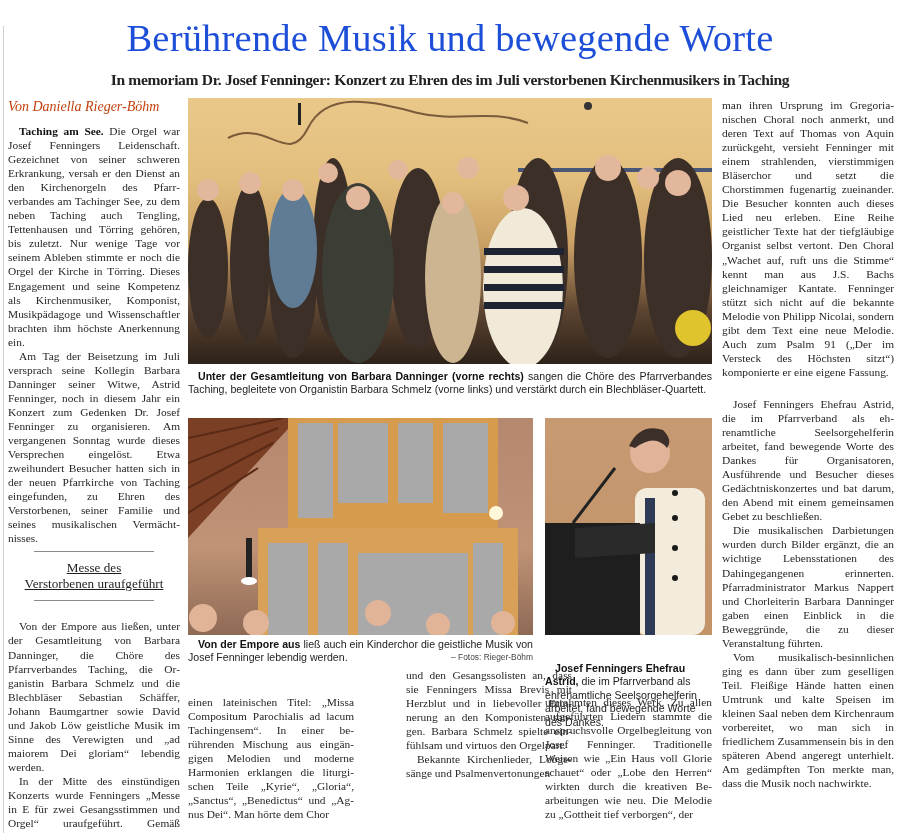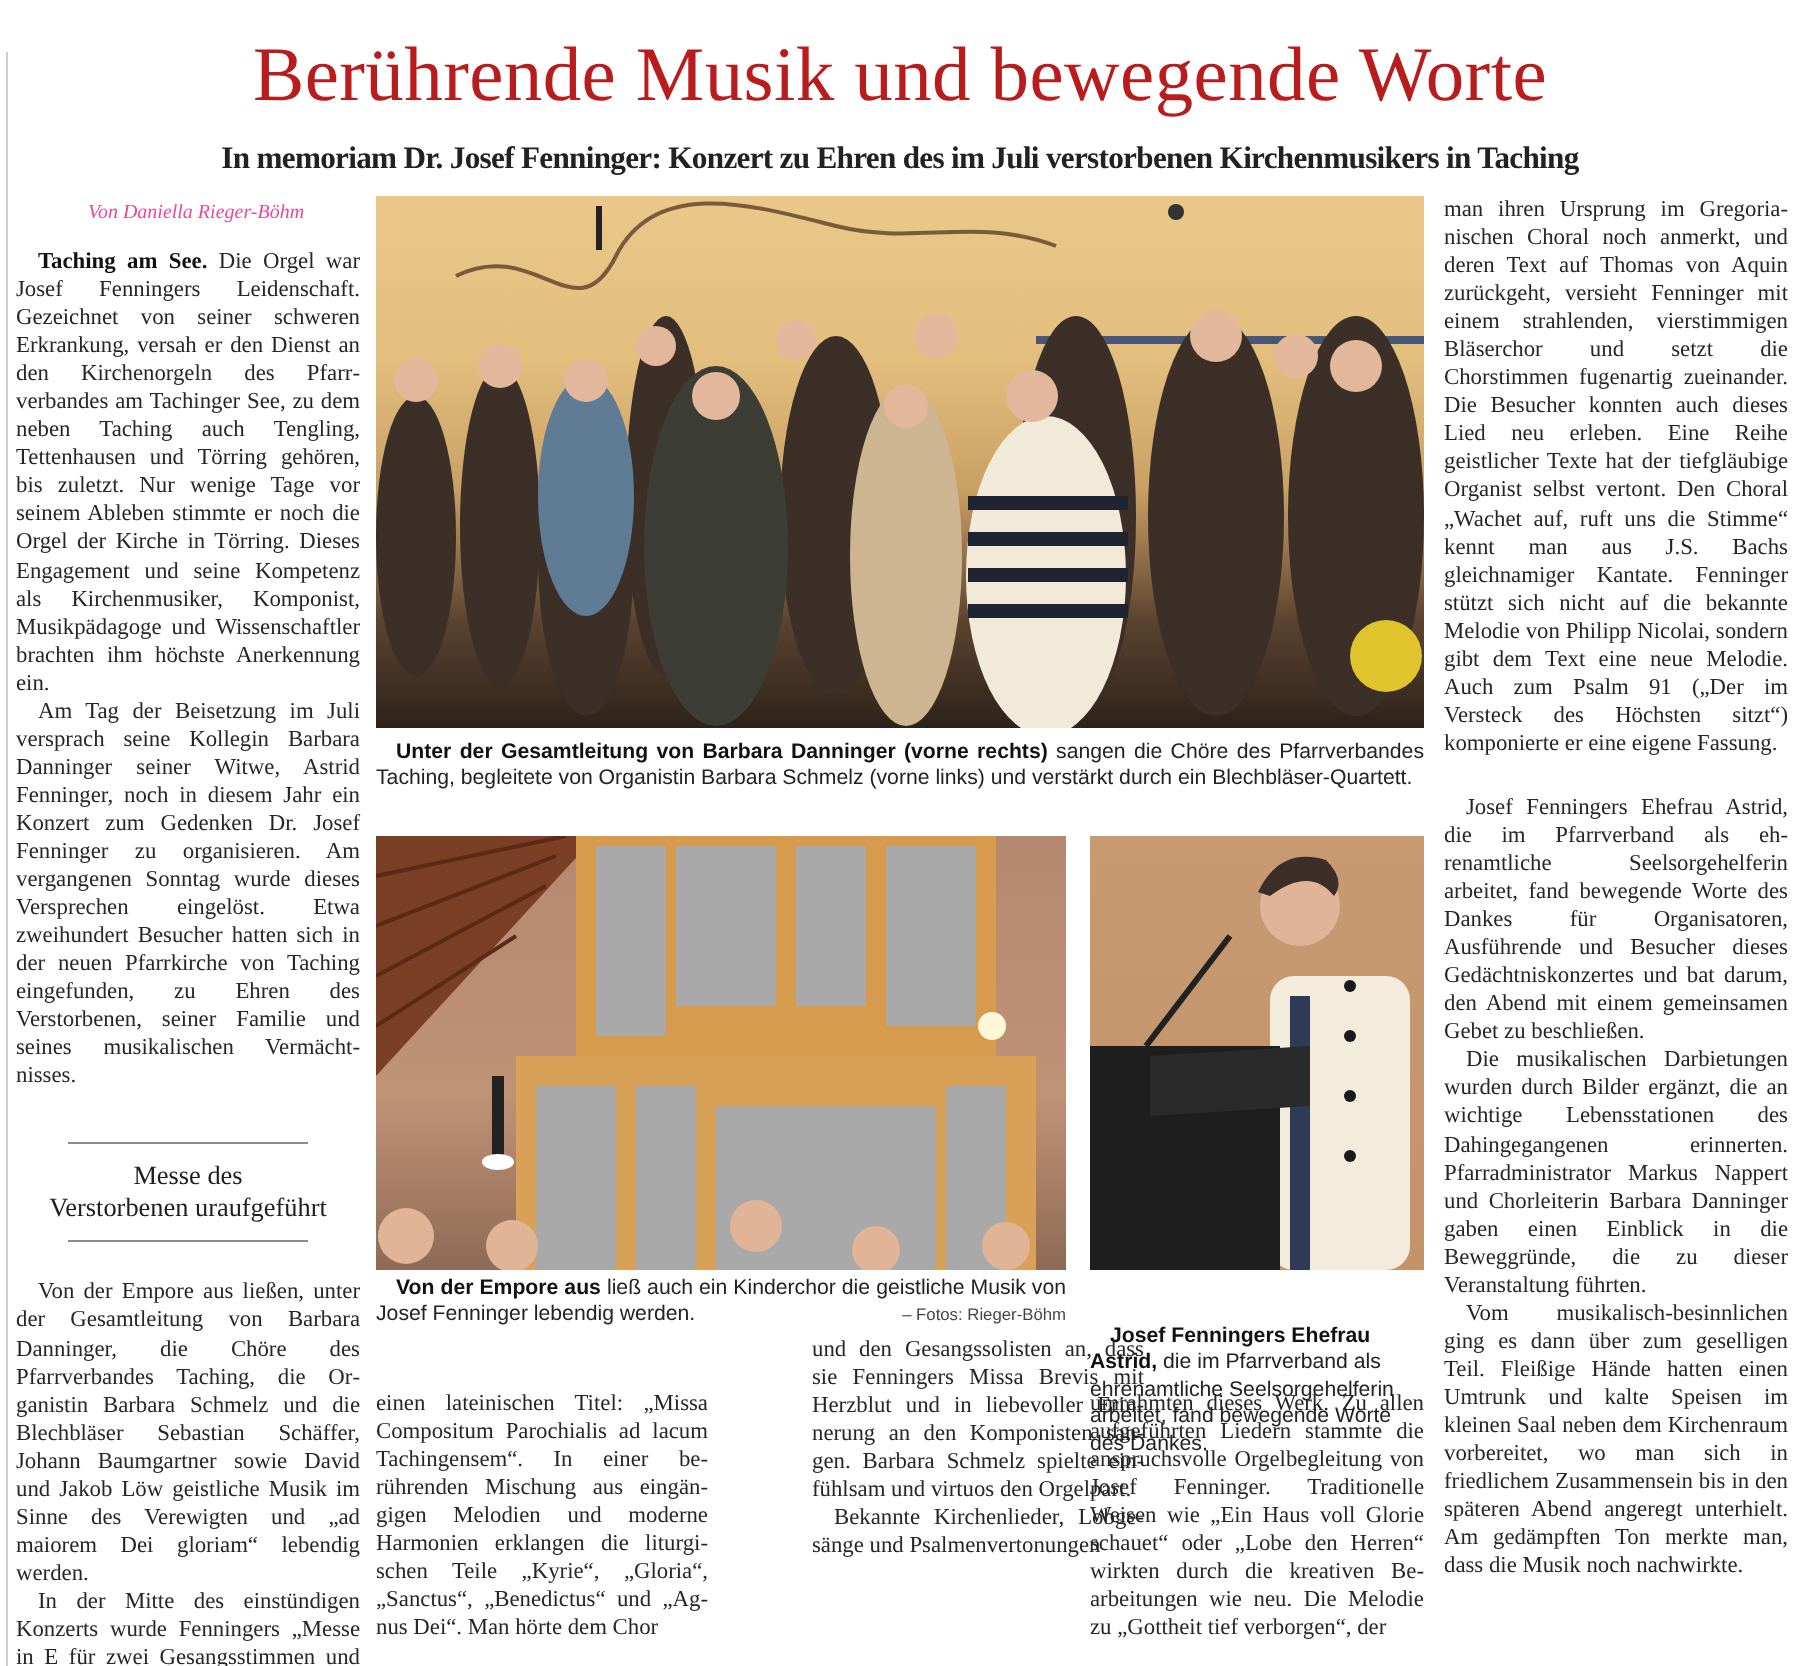--- a/index.html
+++ b/index.html
@@ -6,30 +6,30 @@
   body {
     width: 900px; height: 833px; overflow: hidden;
     background: #ffffff; color: #1b1b1b;
     font-family: "DejaVu Serif", serif;
     position: relative;
   }
   .leftrule { position: absolute; left: 3px; top: 26px; width: 1px; height: 807px; background: #cfcfcf; }
   .headline {
     position: absolute; left: 0; top: 16px; width: 900px; text-align: center;
     font-family: "Liberation Serif", serif; font-size: 38.5px; line-height: 44px;
-    color: #b91c1c; letter-spacing: 0.2px;
+    color: #1d4ed8; letter-spacing: 0.2px;
   }
   .subline {
     position: absolute; left: 0; top: 70px; width: 900px; text-align: center;
     font-family: "Liberation Serif", serif; font-size: 15.6px; line-height: 20px;
     color: #222; letter-spacing: -0.35px;
   }
   .byline {
     position: absolute; left: 8px; top: 99px; width: 180px;
-    font-family: "Liberation Serif", serif; font-style: italic; font-size: 10px; line-height: 15px; color: #ec4899; text-align: center;
+    font-family: "Liberation Serif", serif; font-style: italic; font-size: 14px; line-height: 15px; color: #c2410c;
   }
   .col {
     position: absolute;
     font-family: "Liberation Serif", serif; font-size: 11.4px; line-height: 14.05px;
     color: #262626; text-align: justify; hyphens: manual;
   }
   .col p { margin: 0; text-indent: 11px; }
   .col p.noindent { text-indent: 0; }
   .col strong { color: #111; }
   .subhead {
@@ -64,21 +64,21 @@
 
 <div class="leftrule"></div>
 
 <h1 class="headline" style="margin:0;font-weight:normal;">Berührende Musik und bewegende Worte</h1>
 <h2 class="subline" style="margin:0;font-weight:bold;">In memoriam Dr. Josef Fenninger: Konzert zu Ehren des im Juli verstorbenen Kirchenmusikers in Taching</h2>
 <div class="byline">Von Daniella Rieger-Böhm</div>
 
 <div class="col" style="left:8px; top:124px; width:172px;">
   <p><strong>Taching am See.</strong><span> Die Orgel war Josef Fenningers Leidenschaft. Gezeichnet von seiner schweren Erkrankung, versah er den Dienst an den Kirchenorgeln des Pfarr­verbandes am Tachinger See, zu dem neben Taching auch Teng­ling, Tettenhausen und Törring gehören, bis zuletzt. Nur wenige Tage vor seinem Ableben stimmte er noch die Orgel der Kirche in Törring. Dieses Engagement und seine Kompetenz als Kirchenmu­siker, Komponist, Musikpädagoge und Wissenschaftler brachten ihm höchste Anerkennung ein.</span></p>
   <p>Am Tag der Beisetzung im Juli versprach seine Kollegin Barbara Danninger seiner Witwe, Astrid Fenninger, noch in diesem Jahr ein Konzert zum Gedenken Dr. Jo­sef Fenninger zu organisieren. Am vergangenen Sonntag wurde die­ses Versprechen eingelöst. Etwa zweihundert Besucher hatten sich in der neuen Pfarrkirche von Ta­ching eingefunden, zu Ehren des Verstorbenen, seiner Familie und seines musikalischen Vermächt­nisses.</p>
-  <div class="subhead" style="margin-top:26px;">
+  <div class="subhead" style="margin-top:6px;text-decoration:underline;">
     <div>Messe des</div>
     <div>Verstorbenen uraufgeführt</div>
   </div>
   <div style="height:18px"></div>
   <p>Von der Empore aus ließen, unter der Gesamtleitung von Bar­bara Danninger, die Chöre des Pfarrverbandes Taching, die Or­ganistin Barbara Schmelz und die Blechbläser Sebastian Schäffer, Johann Baumgartner sowie David und Jakob Löw geistliche Musik im Sinne des Verewigten und „ad maiorem Dei gloriam“ lebendig werden.</p>
   <p>In der Mitte des einstündigen Konzerts wurde Fenningers „Mes­se in E für zwei Gesangsstimmen und Orgel“ uraufgeführt. Gemäß katholischer Tradition trägt sie</p>
 </div>
 
 <div class="photo" id="p1">
   <svg width="524" height="266" viewBox="0 0 524 266">

